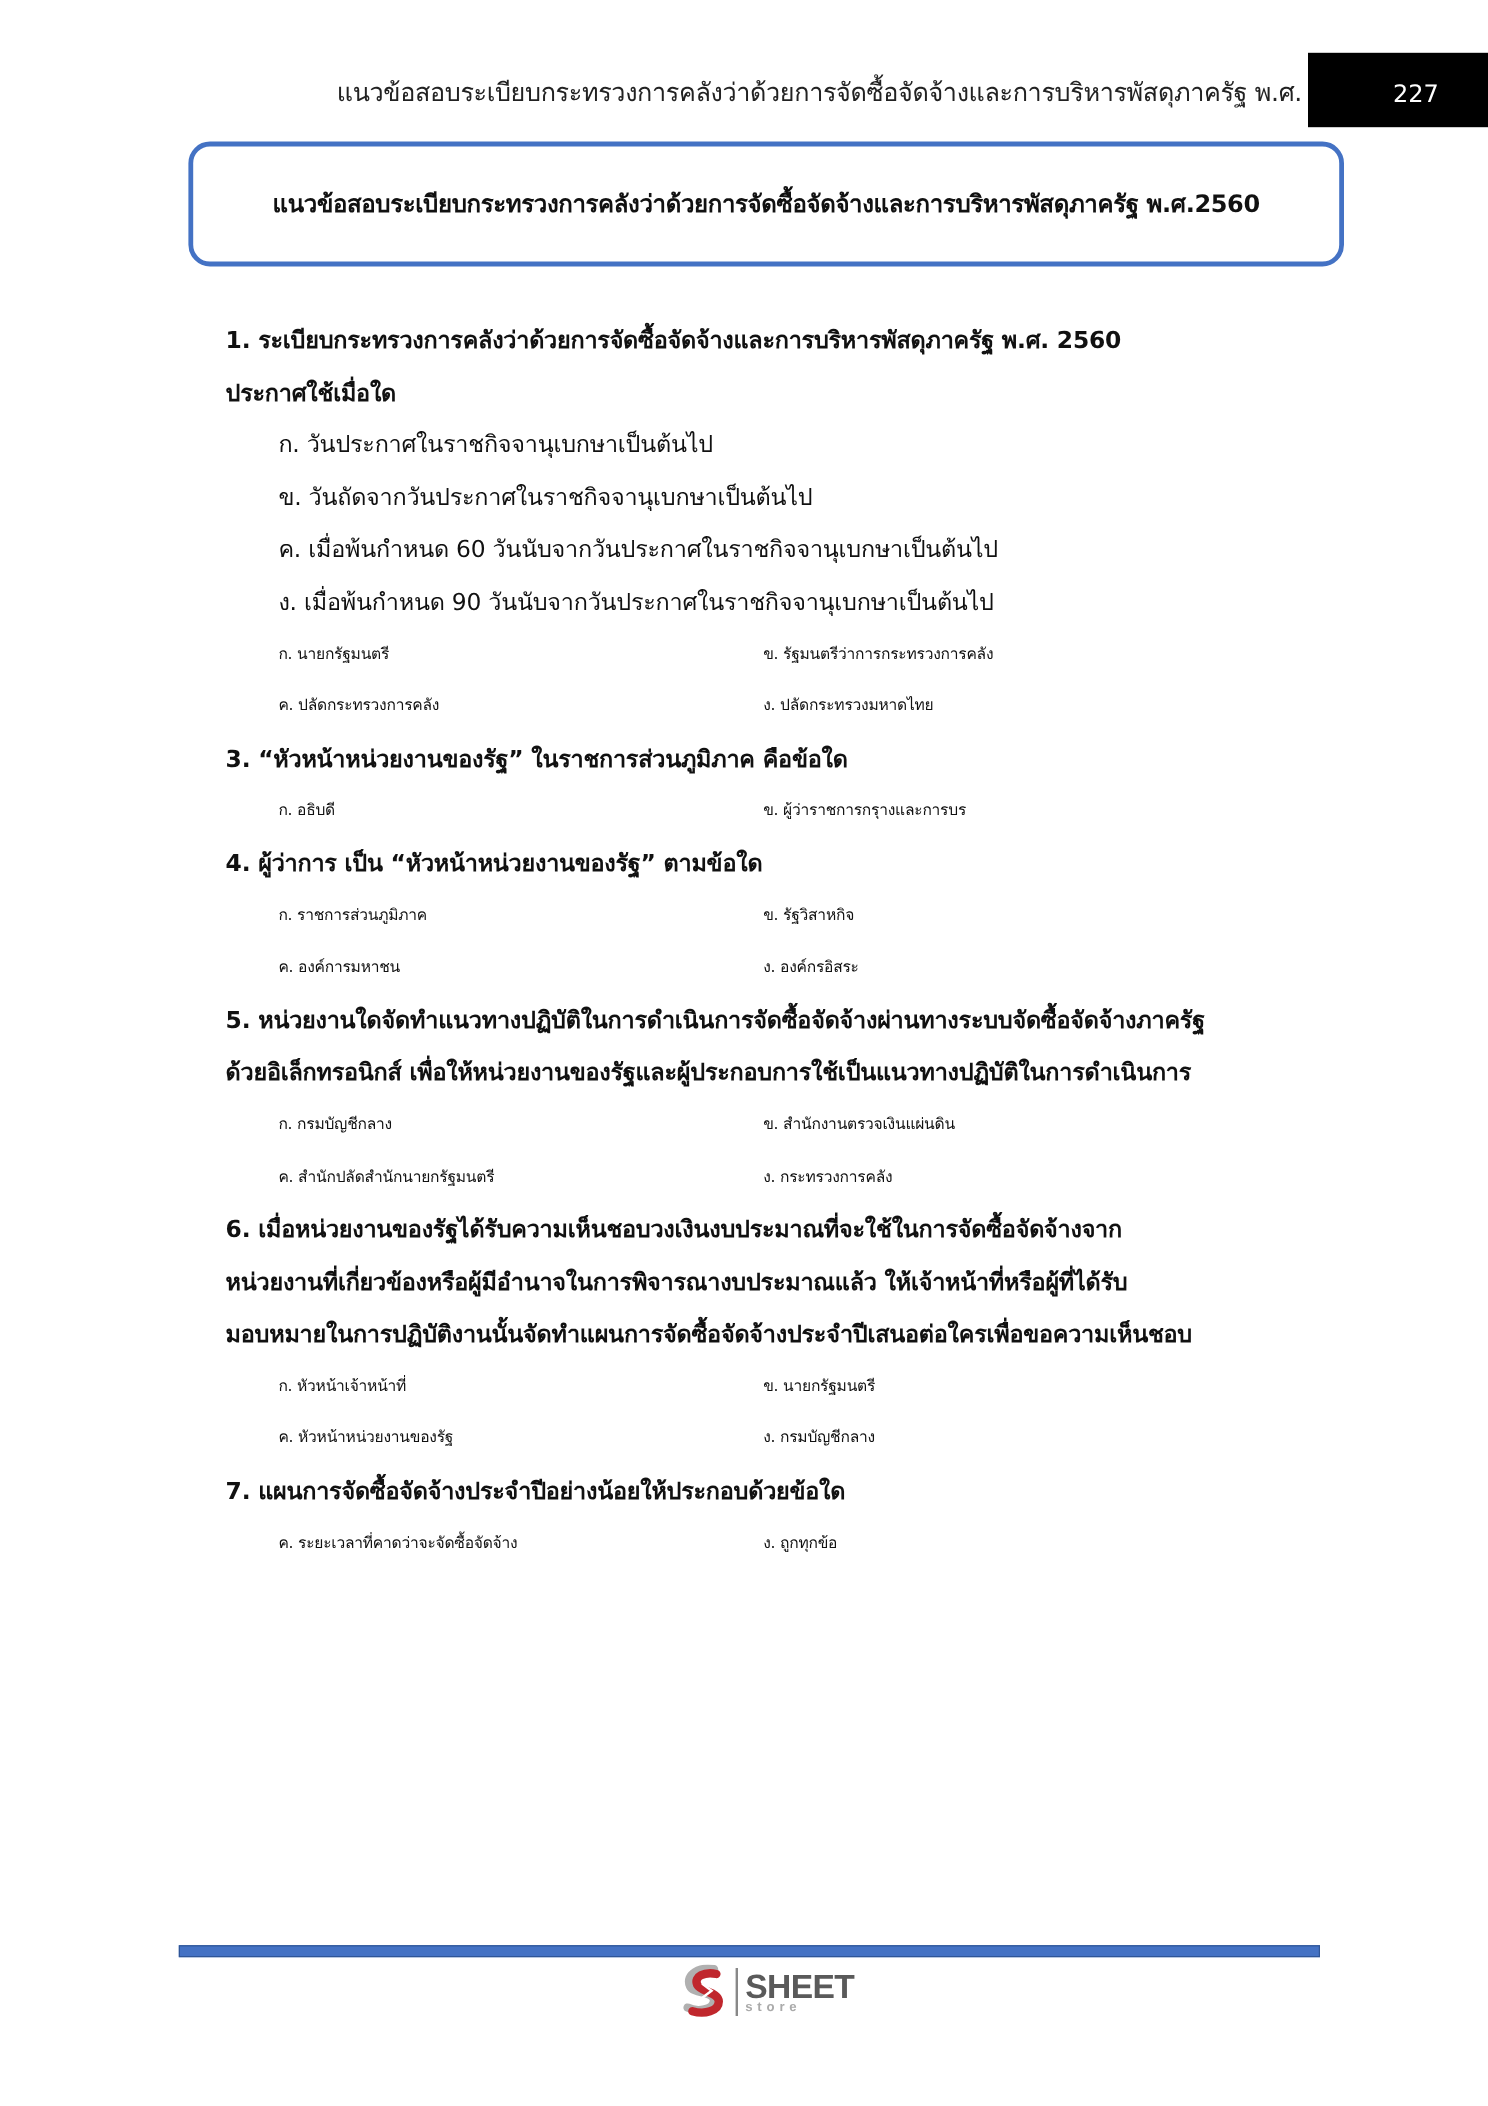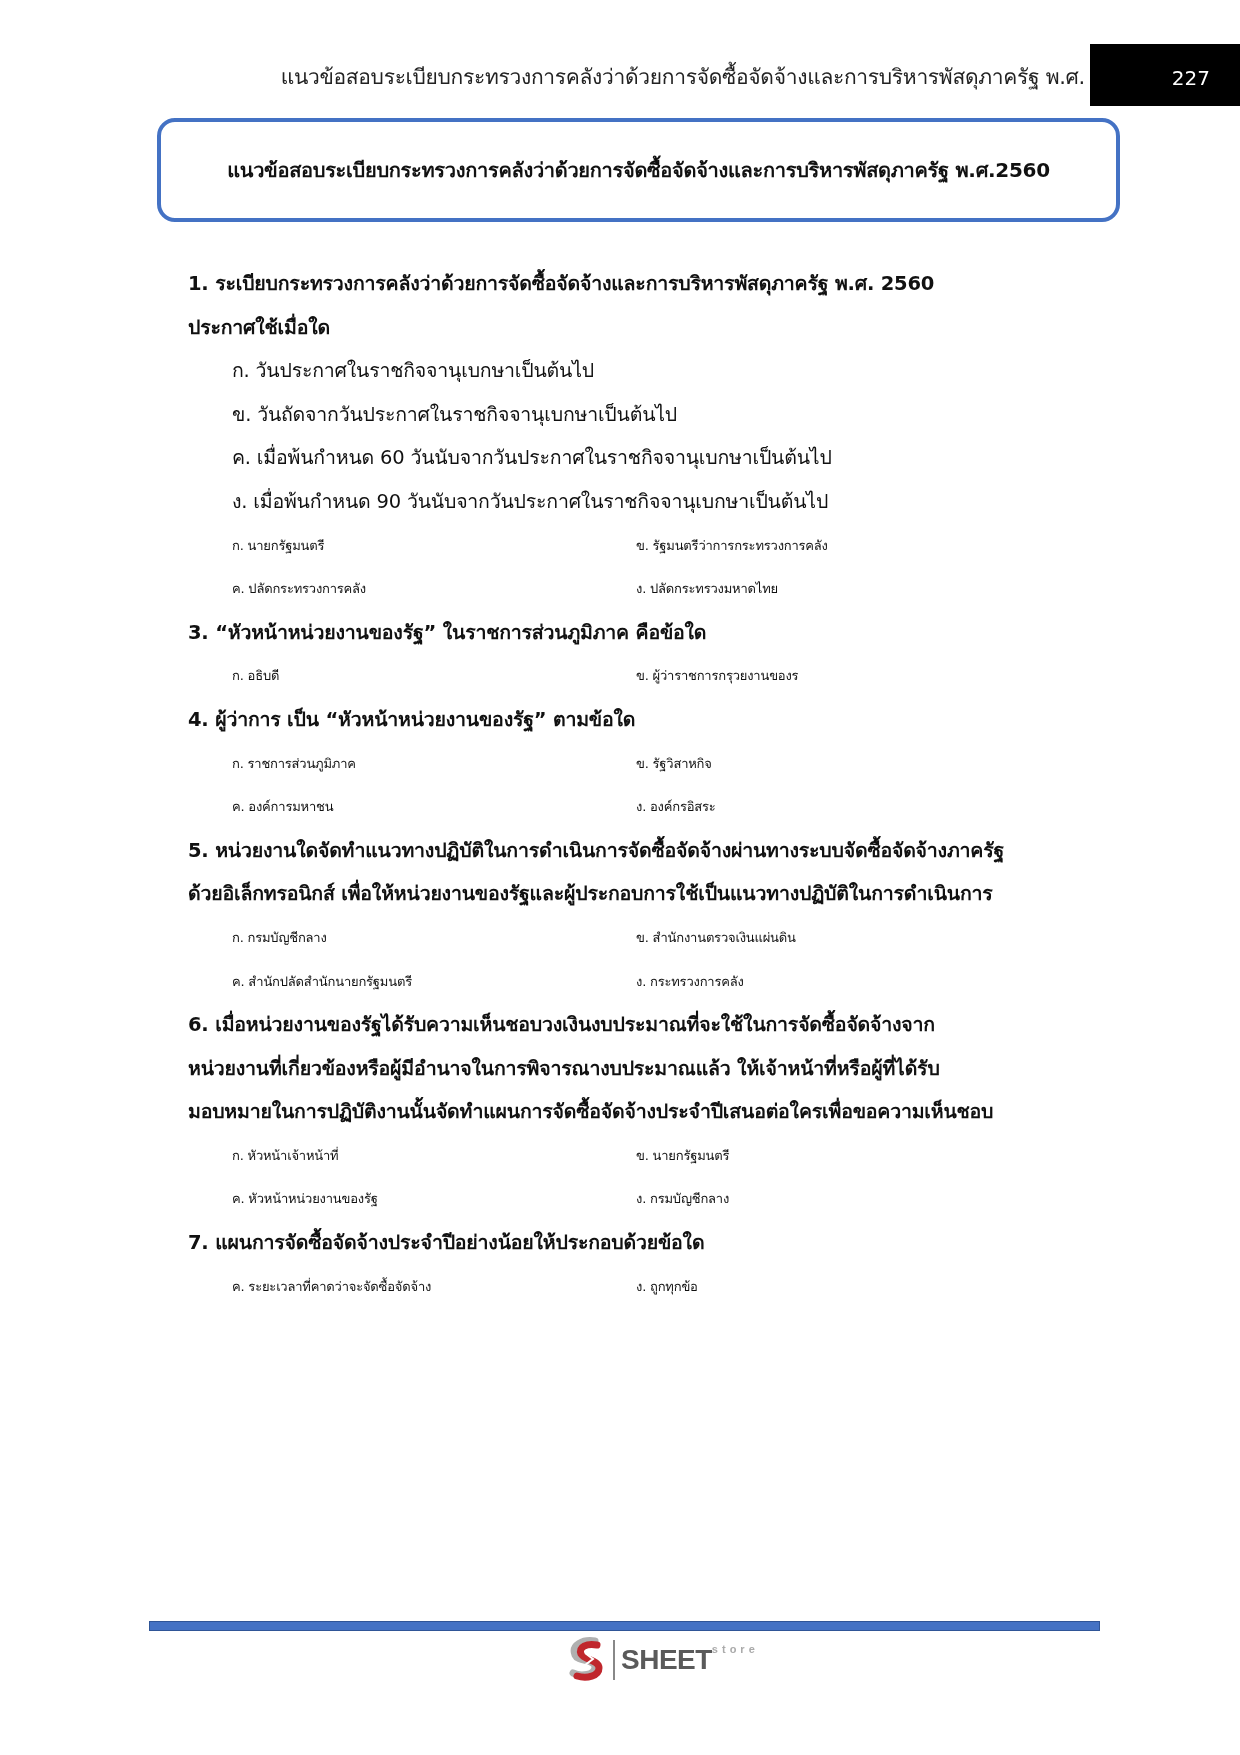--- a/index.html
+++ b/index.html
@@ -30,21 +30,21 @@
       top: 44px;
       left: 1090px;
       width: 150px;
       height: 62px;
       background: #000000;
       color: #ffffff;
       font-size: 20px;
       display: flex;
       align-items: center;
       justify-content: flex-end;
-      padding-right: 30px;
+      padding-right: 41px;
       padding-top: 6px;
     }
     .title-box {
       position: absolute;
       top: 118px;
       left: 157px;
       width: 963px;
       height: 104px;
       border: 4px solid #4472c4;
       border-radius: 18px;
@@ -105,21 +105,21 @@
       width: 44px;
       height: 46px;
       position: relative;
     }
     .logo-divider {
       width: 2px;
       height: 40px;
       background: #888;
       margin: 0 6px 0 4px;
     }
-    .logo-text { display: flex; line-height: 1; }
+    .logo-text { display: flex; flex-direction: column; line-height: 1; }
     .logo-sheet {
       font-family: "Liberation Sans", sans-serif;
       font-weight: bold;
       font-size: 28px;
       color: #5a5a5a;
       letter-spacing: -0.5px;
     }
     .logo-store {
       font-family: "Liberation Sans", sans-serif;
       font-size: 11px;
@@ -160,21 +160,21 @@
     <div class="opt-row">
       <div class="col1">ค. ปลัดกระทรวงการคลัง</div>
       <div class="col2">ง. ปลัดกระทรวงมหาดไทย</div>
     </div>
   </div>
 
   <div>
     <div class="q">3. “หัวหน้าหน่วยงานของรัฐ” ในราชการส่วนภูมิภาค คือข้อใด</div>
     <div class="opt-row">
       <div class="col1">ก. อธิบดี</div>
-      <div class="col2">ข. ผู้ว่าราชการกรุวยงานของร</div>
+      <div class="col2">ข. ผู้ว่าราชการกรุางและการบร</div>
     </div>
   </div>
 
   <div>
     <div class="q">4. ผู้ว่าการ เป็น “หัวหน้าหน่วยงานของรัฐ” ตามข้อใด</div>
     <div class="opt-row">
       <div class="col1">ก. ราชการส่วนภูมิภาค</div>
       <div class="col2">ข. รัฐวิสาหกิจ</div>
     </div>
     <div class="opt-row">

